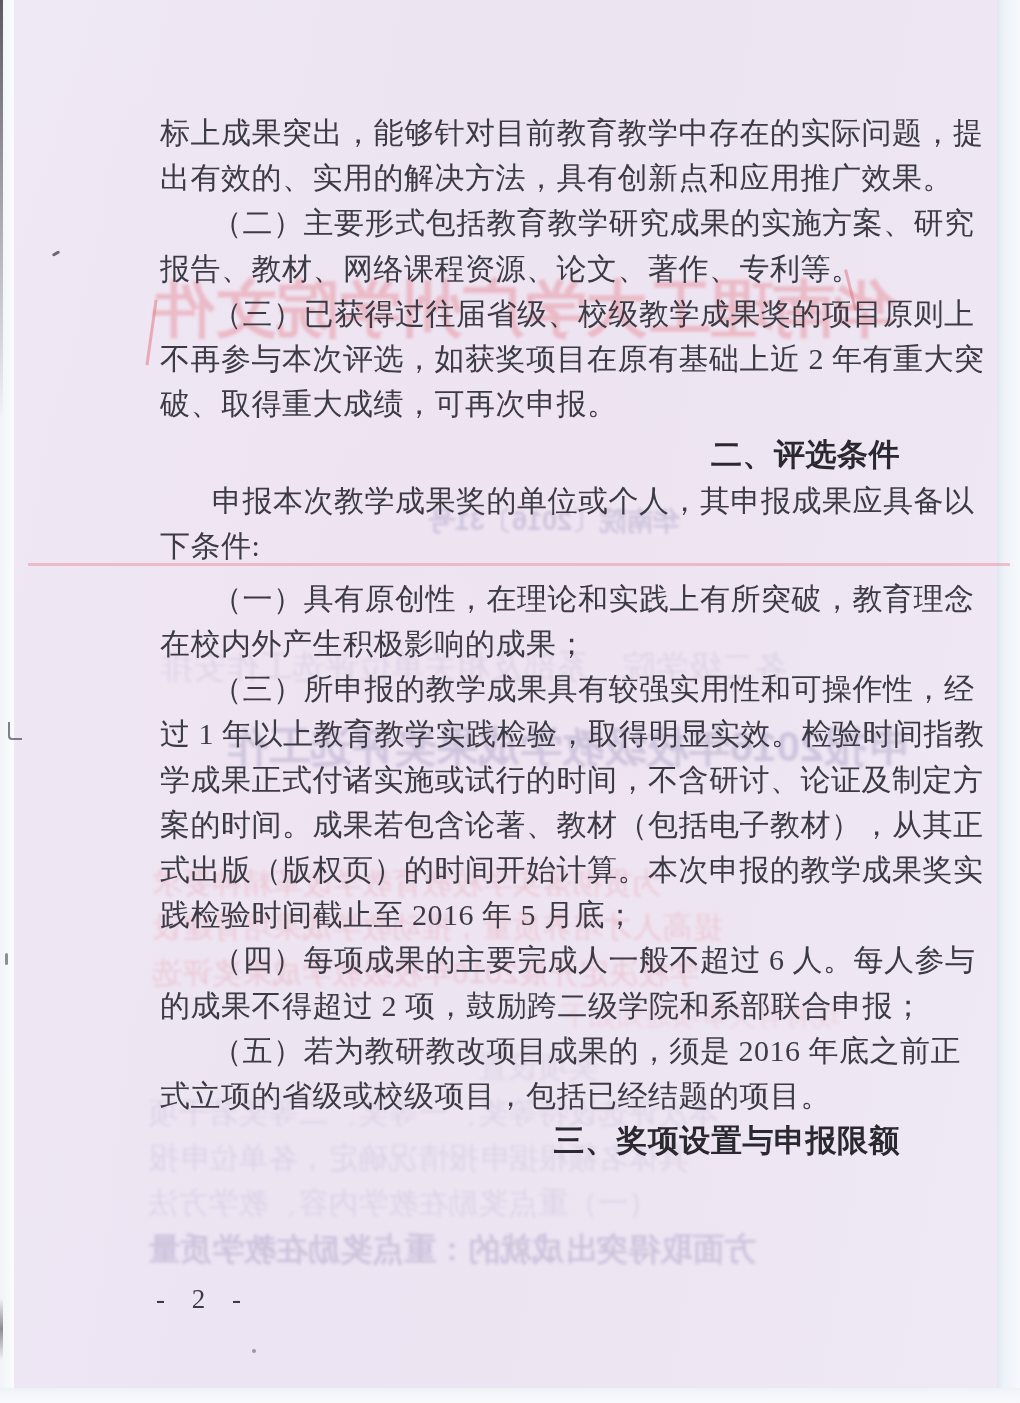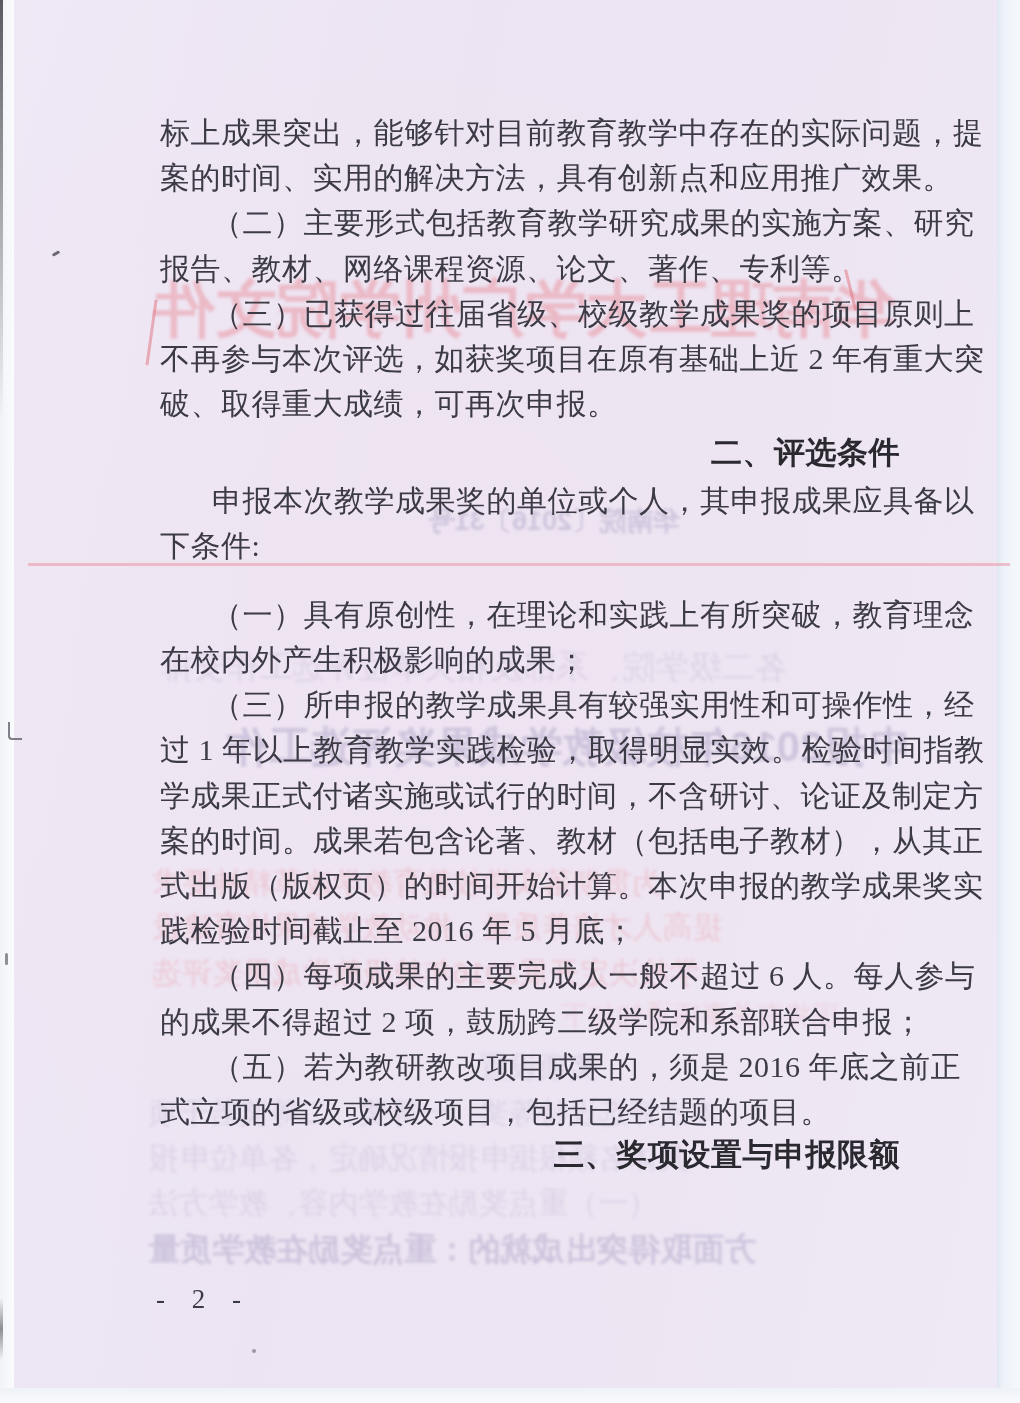--- a/index.html
+++ b/index.html
@@ -43,25 +43,25 @@
     background:var(--rule-pink);opacity:.55;filter:blur(.6px);}
 
   
   .doc-body{position:absolute;left:160px;top:110px;width:740px;color:#3c3b45;}
   .doc-line{
     height:45.2px;line-height:45.2px;font-size:30px;white-space:nowrap;
     letter-spacing:.5px;
   }
   .doc-line.indent{text-indent:52px;text-align:right;}
   .doc-line.heading{
-    font-family:Liberation Mono, monospace;
+    font-family:Liberation Sans, sans-serif;
     font-weight:700;color:#2a2930;font-size:31px;
   }
   .doc-line:nth-child(8){margin-top:6px;}   
-  .doc-line:nth-child(11){margin-top:24px;}  
+  .doc-line:nth-child(11){margin-top:8px;}  
 
   .page-number{
     position:absolute;left:156px;top:1284px;font-size:27px;color:#3c3b45;
     letter-spacing:10px;white-space:nowrap;
   }
 
   
   .speck{position:absolute;background:#4a4852;border-radius:2px;}
   .speck-a{left:52px;top:252px;width:8px;height:3px;transform:rotate(-30deg);opacity:.8;}
   .speck-b{left:8px;top:722px;width:12px;height:16px;background:none;
@@ -95,21 +95,21 @@
     <div class="bleed purple-faint" style="left: 478px; top: 1052px; font-size: 30px;">奖项设置</div>
     <div class="bleed purple-faint" style="left: 148px; top: 1098px; font-size: 30px;">本次评选设特等奖、一等奖、二等奖若干项</div>
     <div class="bleed purple-faint" style="left: 148px; top: 1143px; font-size: 30px;">具体名额根据申报情况确定，各单位申报</div>
     <div class="bleed purple-faint" style="left: 148px; top: 1188px; font-size: 30px;">（一）重点奖励在教学内容、教学方法</div>
     <div class="bleed purple" style="left: 148px; top: 1233px; font-size: 32px;">方面取得突出成就的：重点奖励在教学质量</div>
   </div>
 <div class="rule-pink"></div>
 
 <div class="doc-body">
     <div class="doc-line">标上成果突出，能够针对目前教育教学中存在的实际问题，提</div>
-    <div class="doc-line">案的时间、实用的解决方法，具有创新点和应用推广效果。</div>
+    <div class="doc-line">出有效的、实用的解决方法，具有创新点和应用推广效果。</div>
     <div class="doc-line indent">（二）主要形式包括教育教学研究成果的实施方案、研究</div>
     <div class="doc-line">报告、教材、网络课程资源、论文、著作、专利等。</div>
     <div class="doc-line indent">（三）已获得过往届省级、校级教学成果奖的项目原则上</div>
     <div class="doc-line">不再参与本次评选，如获奖项目在原有基础上近 2 年有重大突</div>
     <div class="doc-line">破、取得重大成绩，可再次申报。</div>
     <div class="doc-line heading indent">二、评选条件</div>
     <div class="doc-line indent">申报本次教学成果奖的单位或个人，其申报成果应具备以</div>
     <div class="doc-line">下条件:</div>
     <div class="doc-line indent">（一）具有原创性，在理论和实践上有所突破，教育理念</div>
     <div class="doc-line">在校内外产生积极影响的成果；</div>

